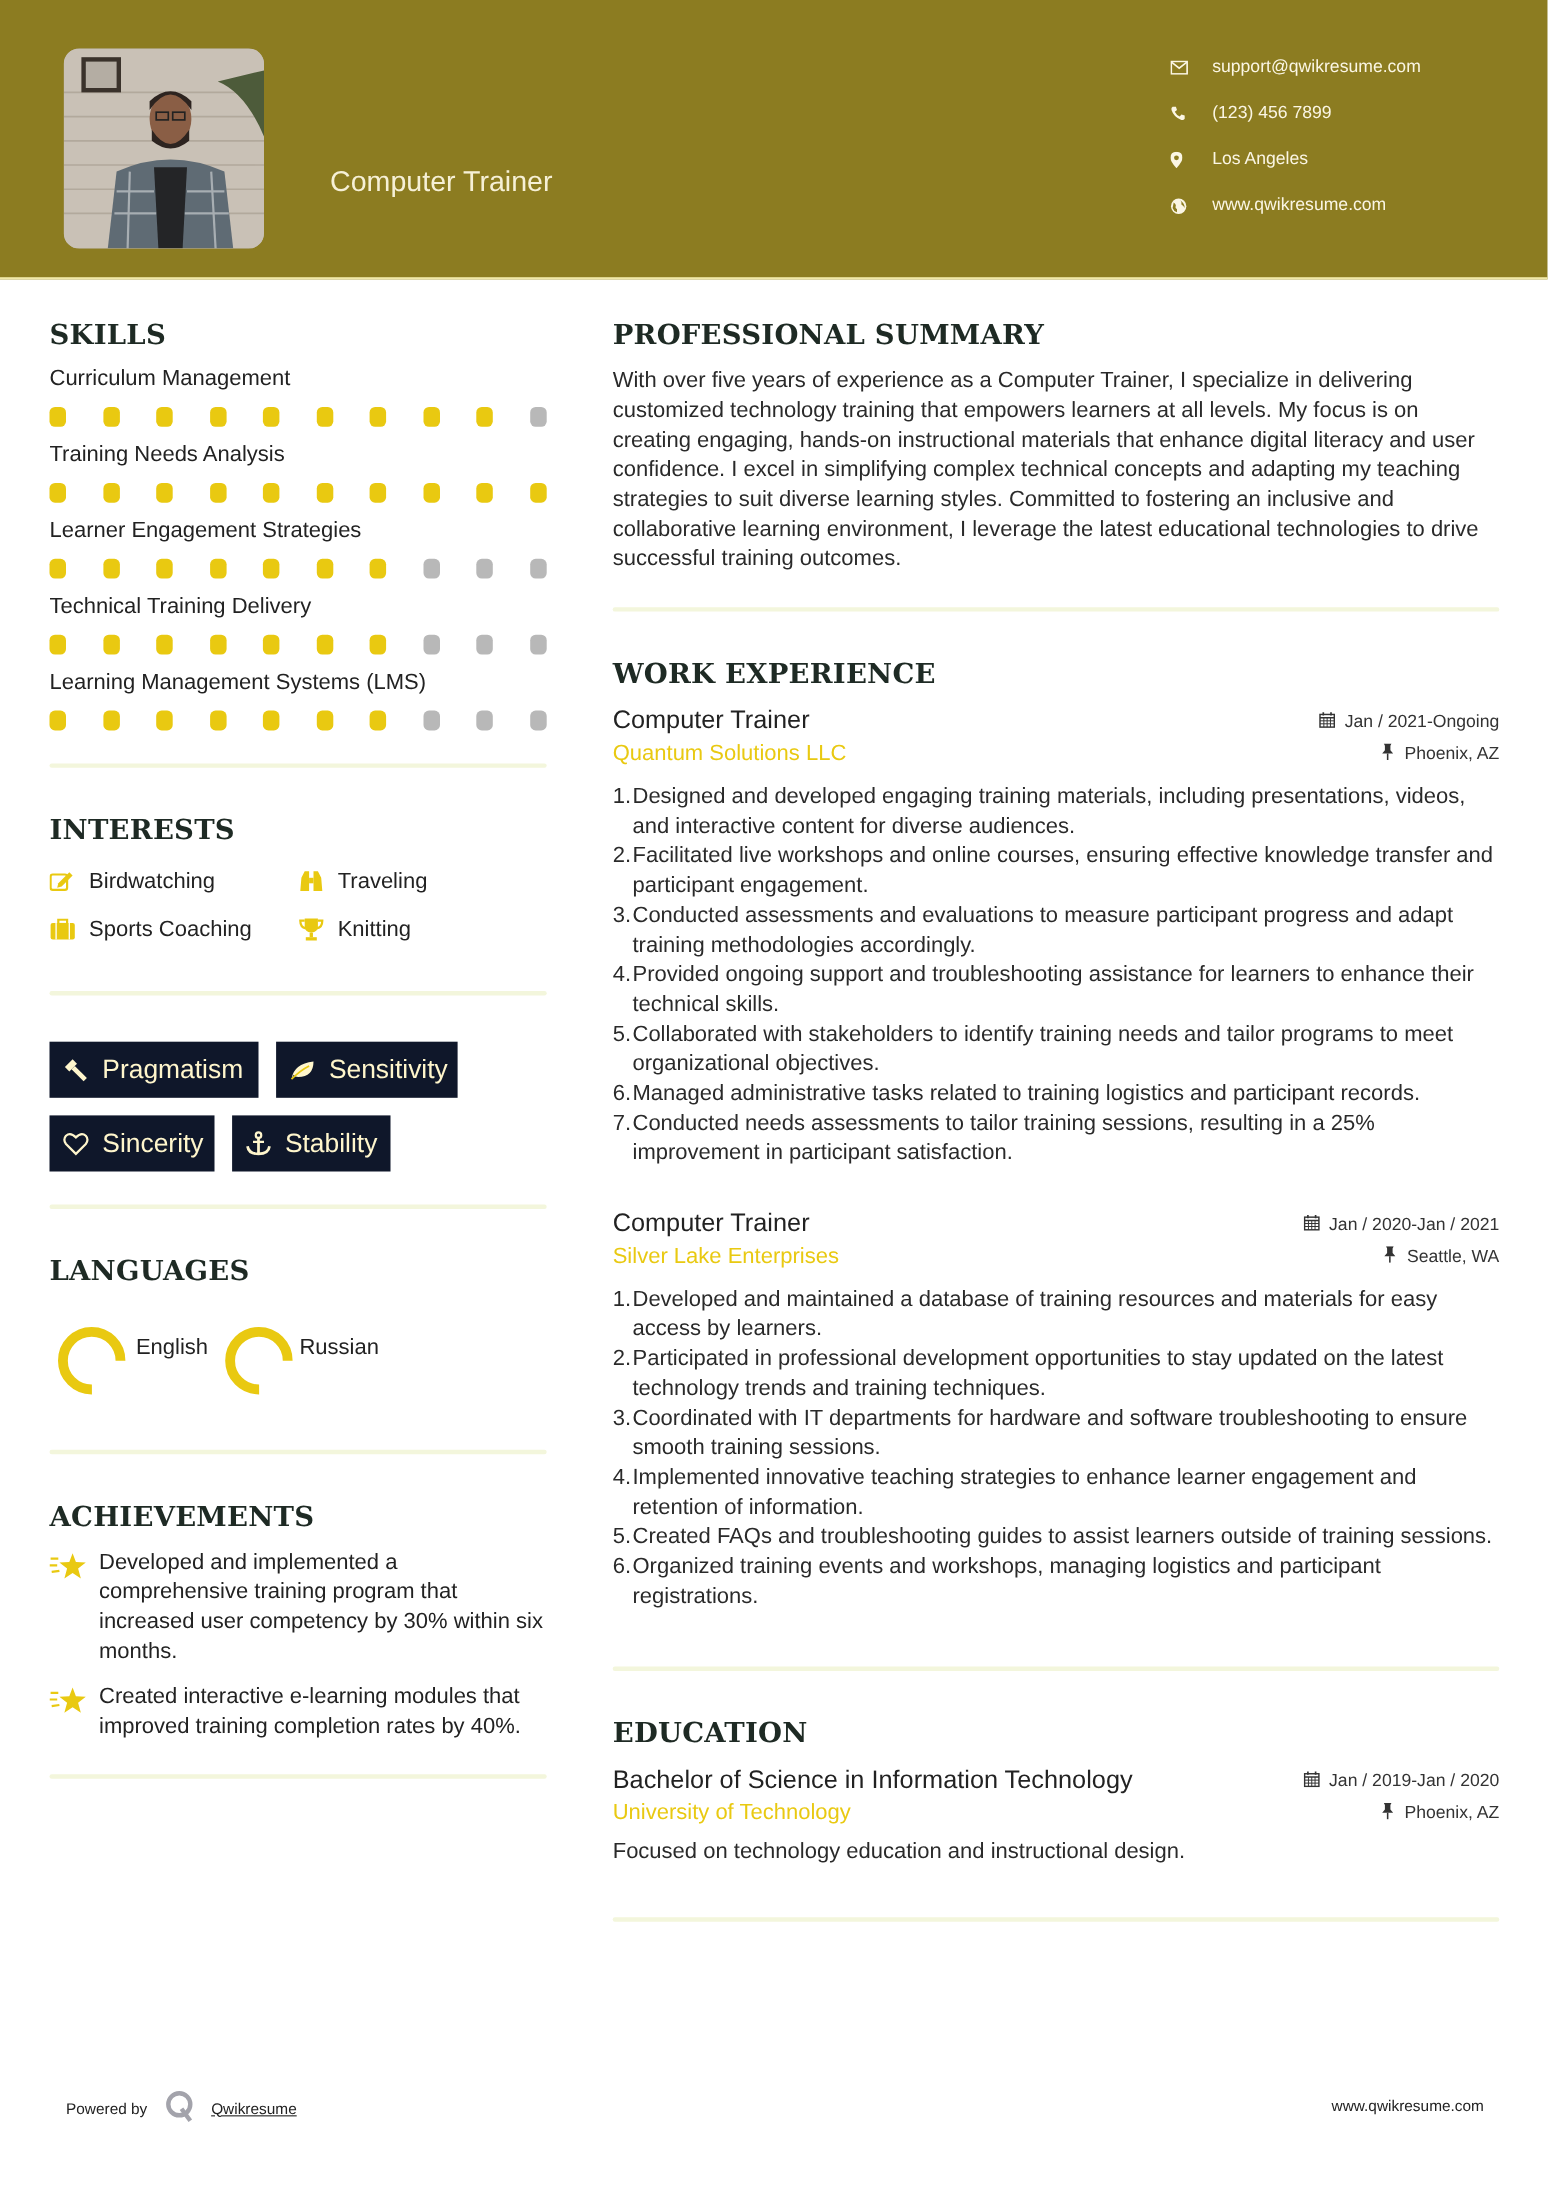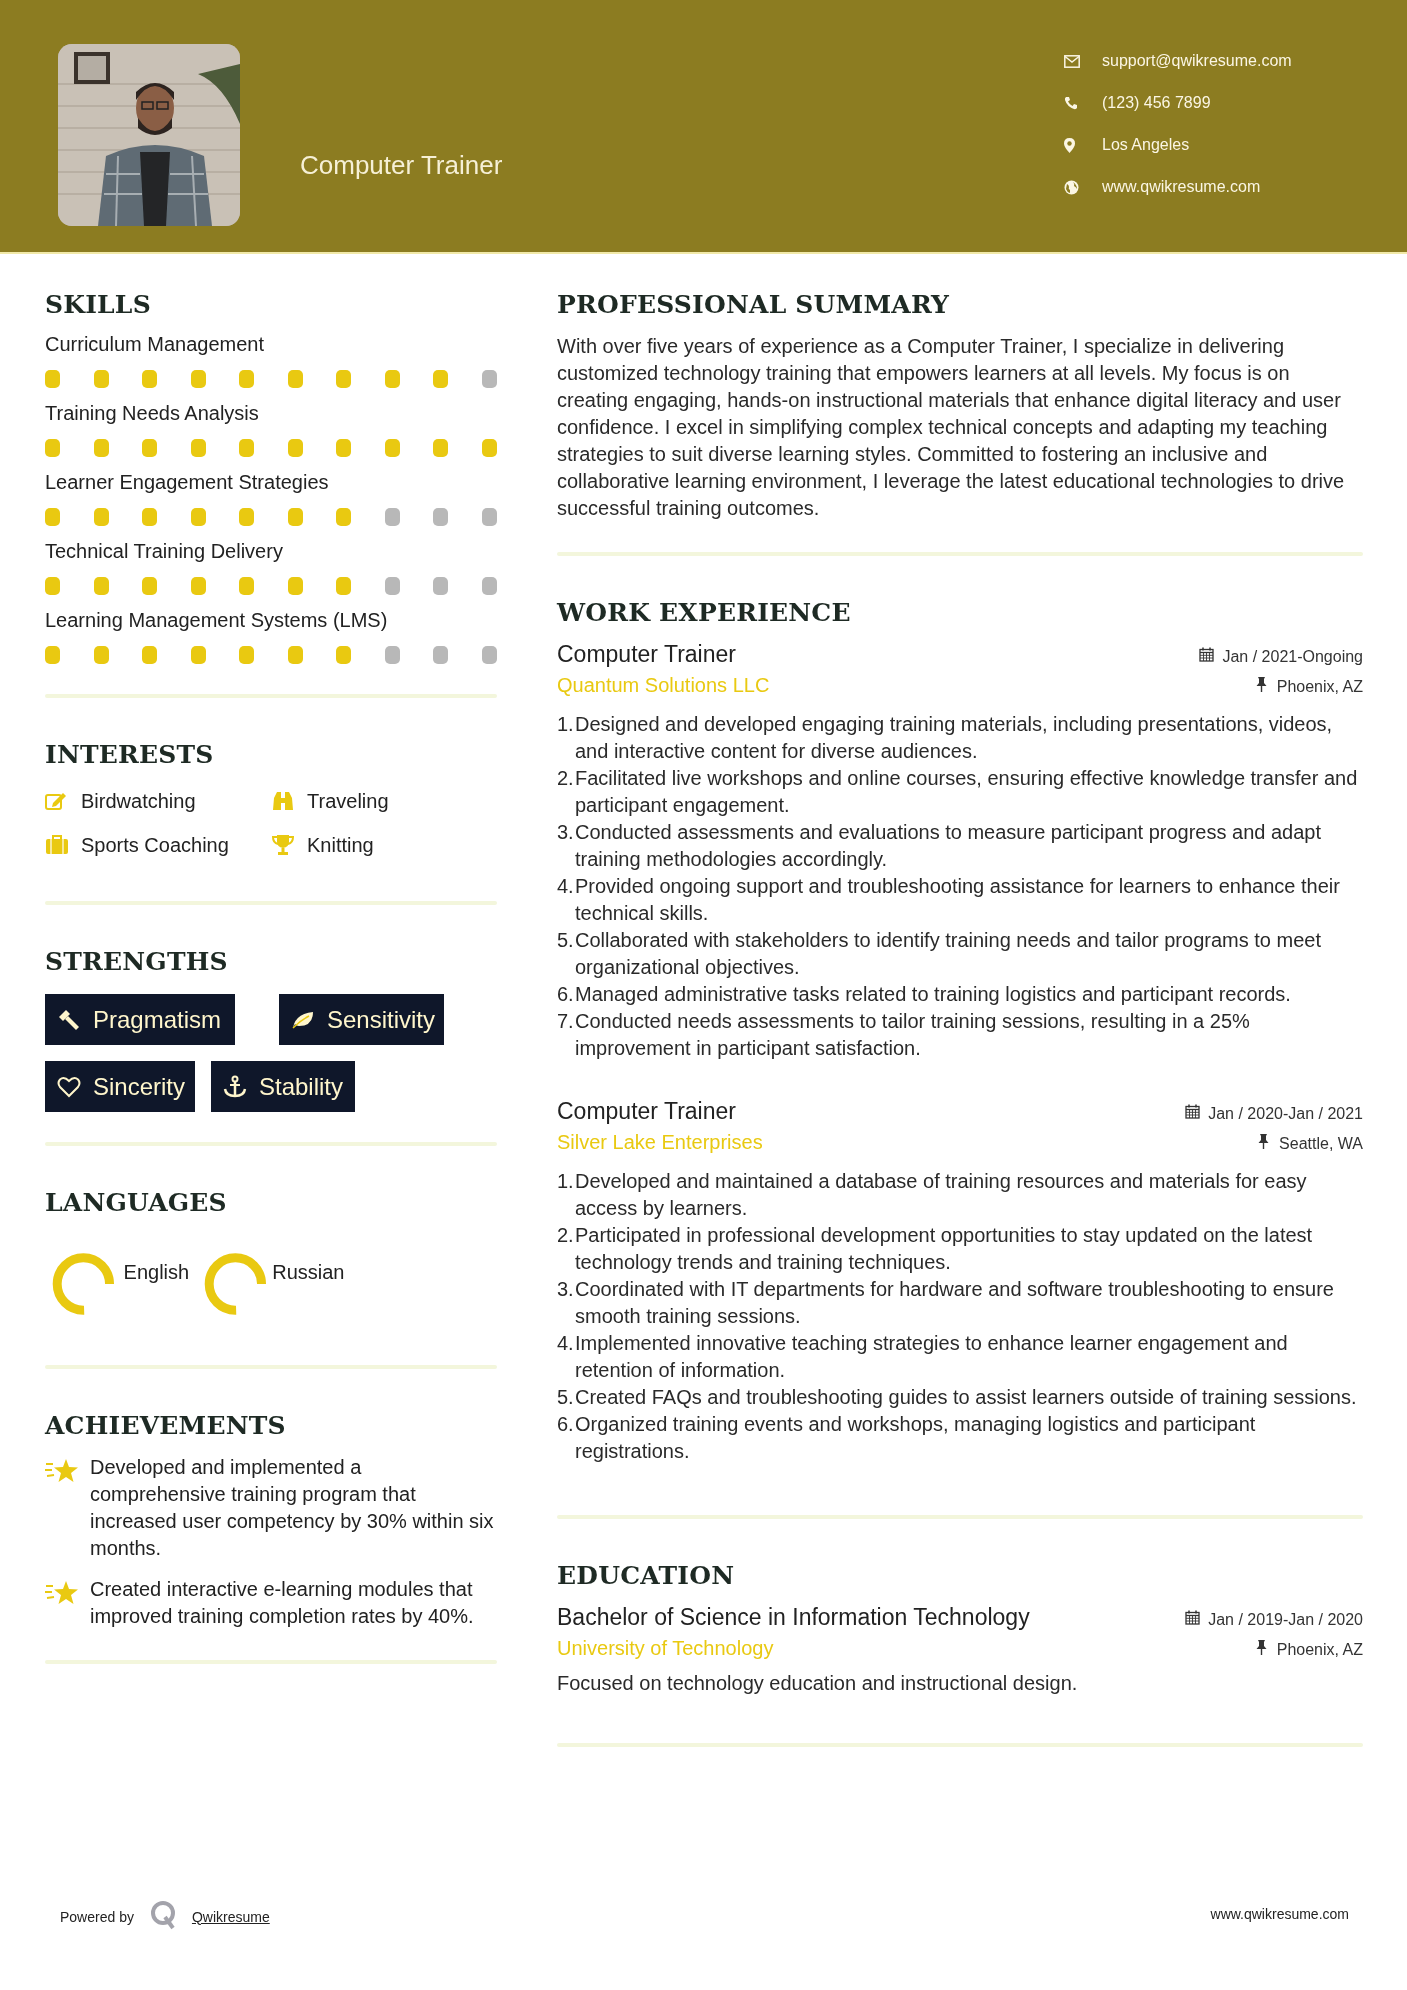--- a/index.html
+++ b/index.html
@@ -250,32 +250,31 @@
               <rect x="7" y="18" width="10" height="3" fill="#e9c911"></rect>
             </svg>
         </span>
         <span>Knitting</span>
       </div>
     </div>
     <div class="divider" style="margin-top:40px;"></div>
   </section>
 
   <section style="margin-top:42px;">
-    <div class="sec-title">STRENGTHS</div>
     <div class="badges">
       <div class="badge" style="width:190px;">
         <span class="bi">
           <svg width="24" height="22" viewBox="0 0 24 22">
               <path d="M2 8 L9 1 L13 5 L6 12 Z" fill="#fff6cc"></path>
               <path d="M8 10 L11 7 L22 18 L19 21 Z" fill="#fff6cc"></path>
             </svg>
         </span>
         <span>Pragmatism</span>
       </div>
-      <div class="badge" style="width:165px;margin-left:28px;">
+      <div class="badge" style="width:165px;">
         <span class="bi">
           <svg width="24" height="20" viewBox="0 0 24 20">
               <path d="M2 18 Q4 4 22 2 Q22 16 8 16 Q5 16 4 14 Z" fill="#fff6cc"></path>
               <path d="M2 18 Q10 10 18 6" stroke="#e9c911" stroke-width="1.5" fill="none"></path>
             </svg>
         </span>
         <span>Sensitivity</span>
       </div>
       <div class="badge" style="width:150px;">
         <span class="bi">

